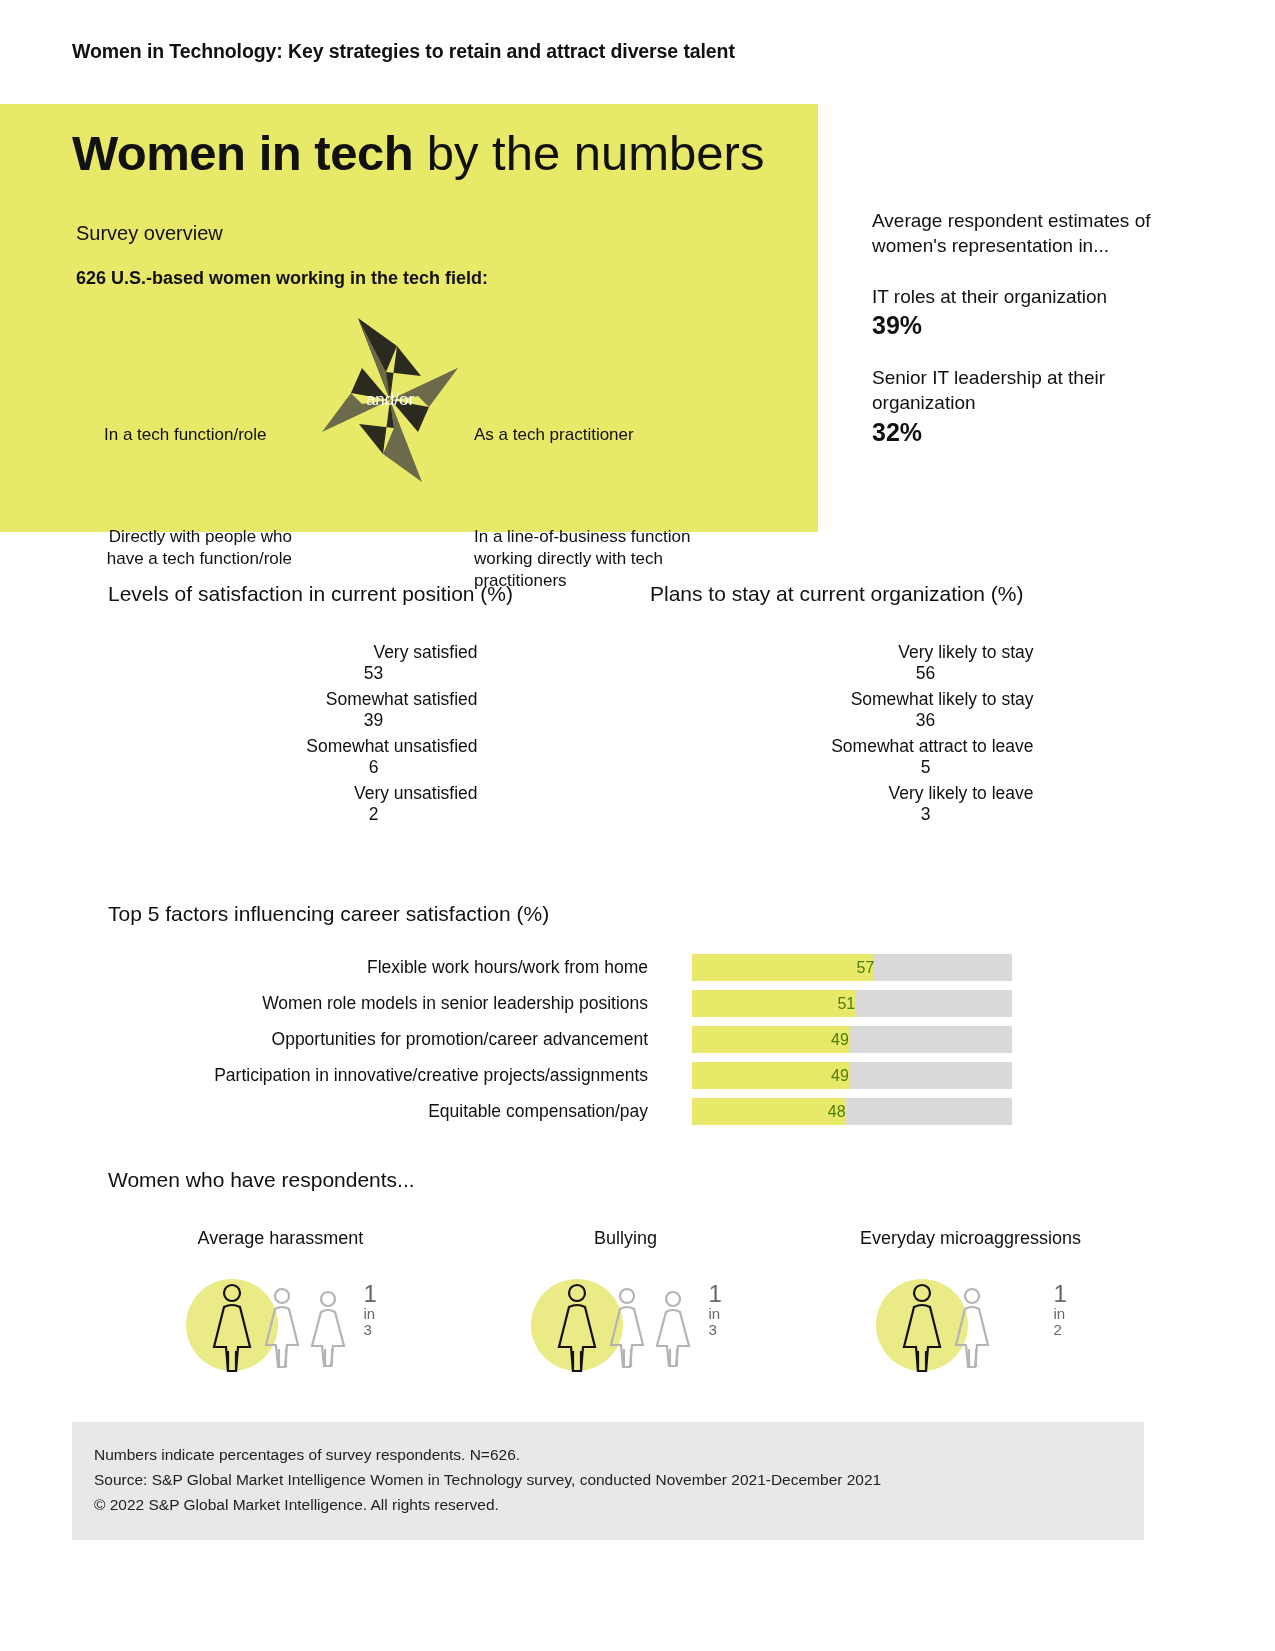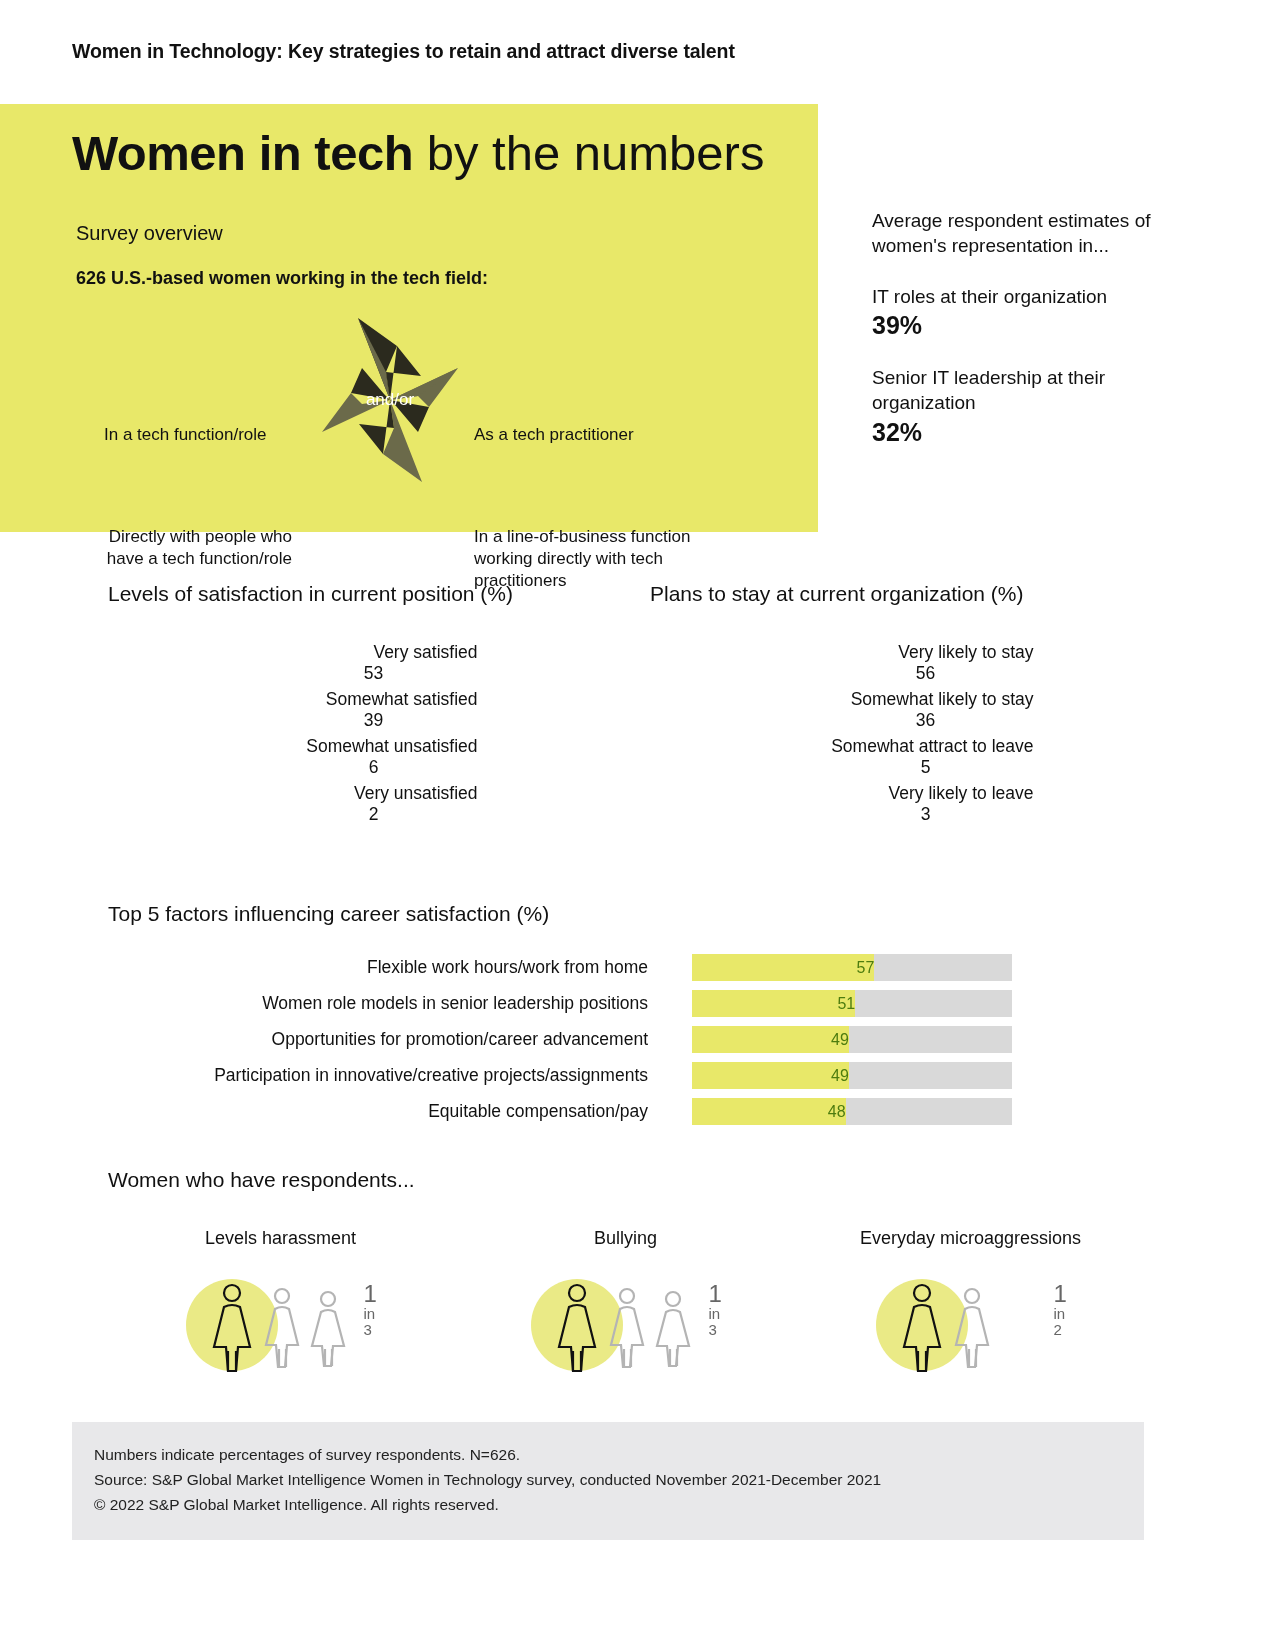--- a/index.html
+++ b/index.html
@@ -381,21 +381,21 @@
       <div class="f-num" style="width:48%">48</div>
     </div>
   </div>
 </div>
 
 <div id="experienced">
   <p class="exp-title">Women who have respondents...</p>
   <div class="exp-cols">
 
     <div class="exp-col">
-      <div class="exp-col-label">Levels harassment</div>
+      <div class="exp-col-label">Average harassment</div>
       <div class="picto">
         <div class="picto-inner">
           <div class="picto-blob"></div>
           <svg width="190" height="100" viewBox="0 0 190 100" aria-hidden="true">
             <g fill="none" stroke="#111111" stroke-width="2.2">
               <circle cx="46" cy="16" r="8"></circle>
               <path d="M38 30 q8 -4 16 0 l10 40 h-12 l-2 24 h-8 l-2 -24 h-12 z"></path>
               <line x1="42" y1="74" x2="42" y2="94"></line>
               <line x1="50" y1="74" x2="50" y2="94"></line>
             </g>

